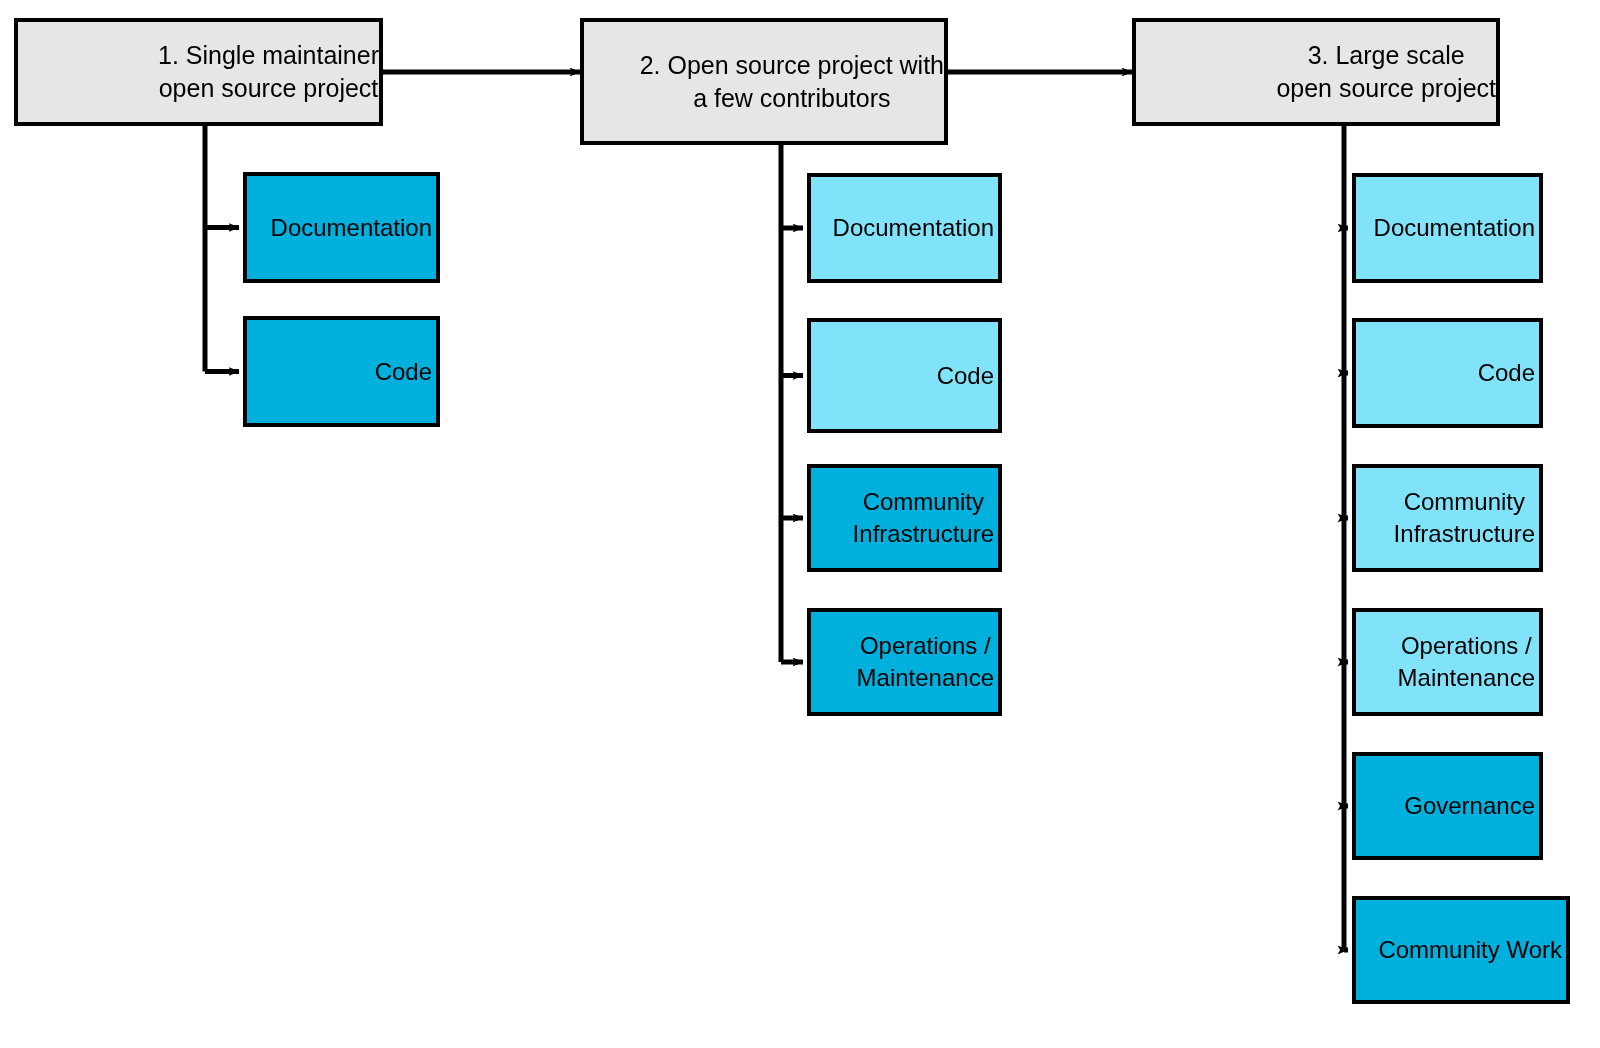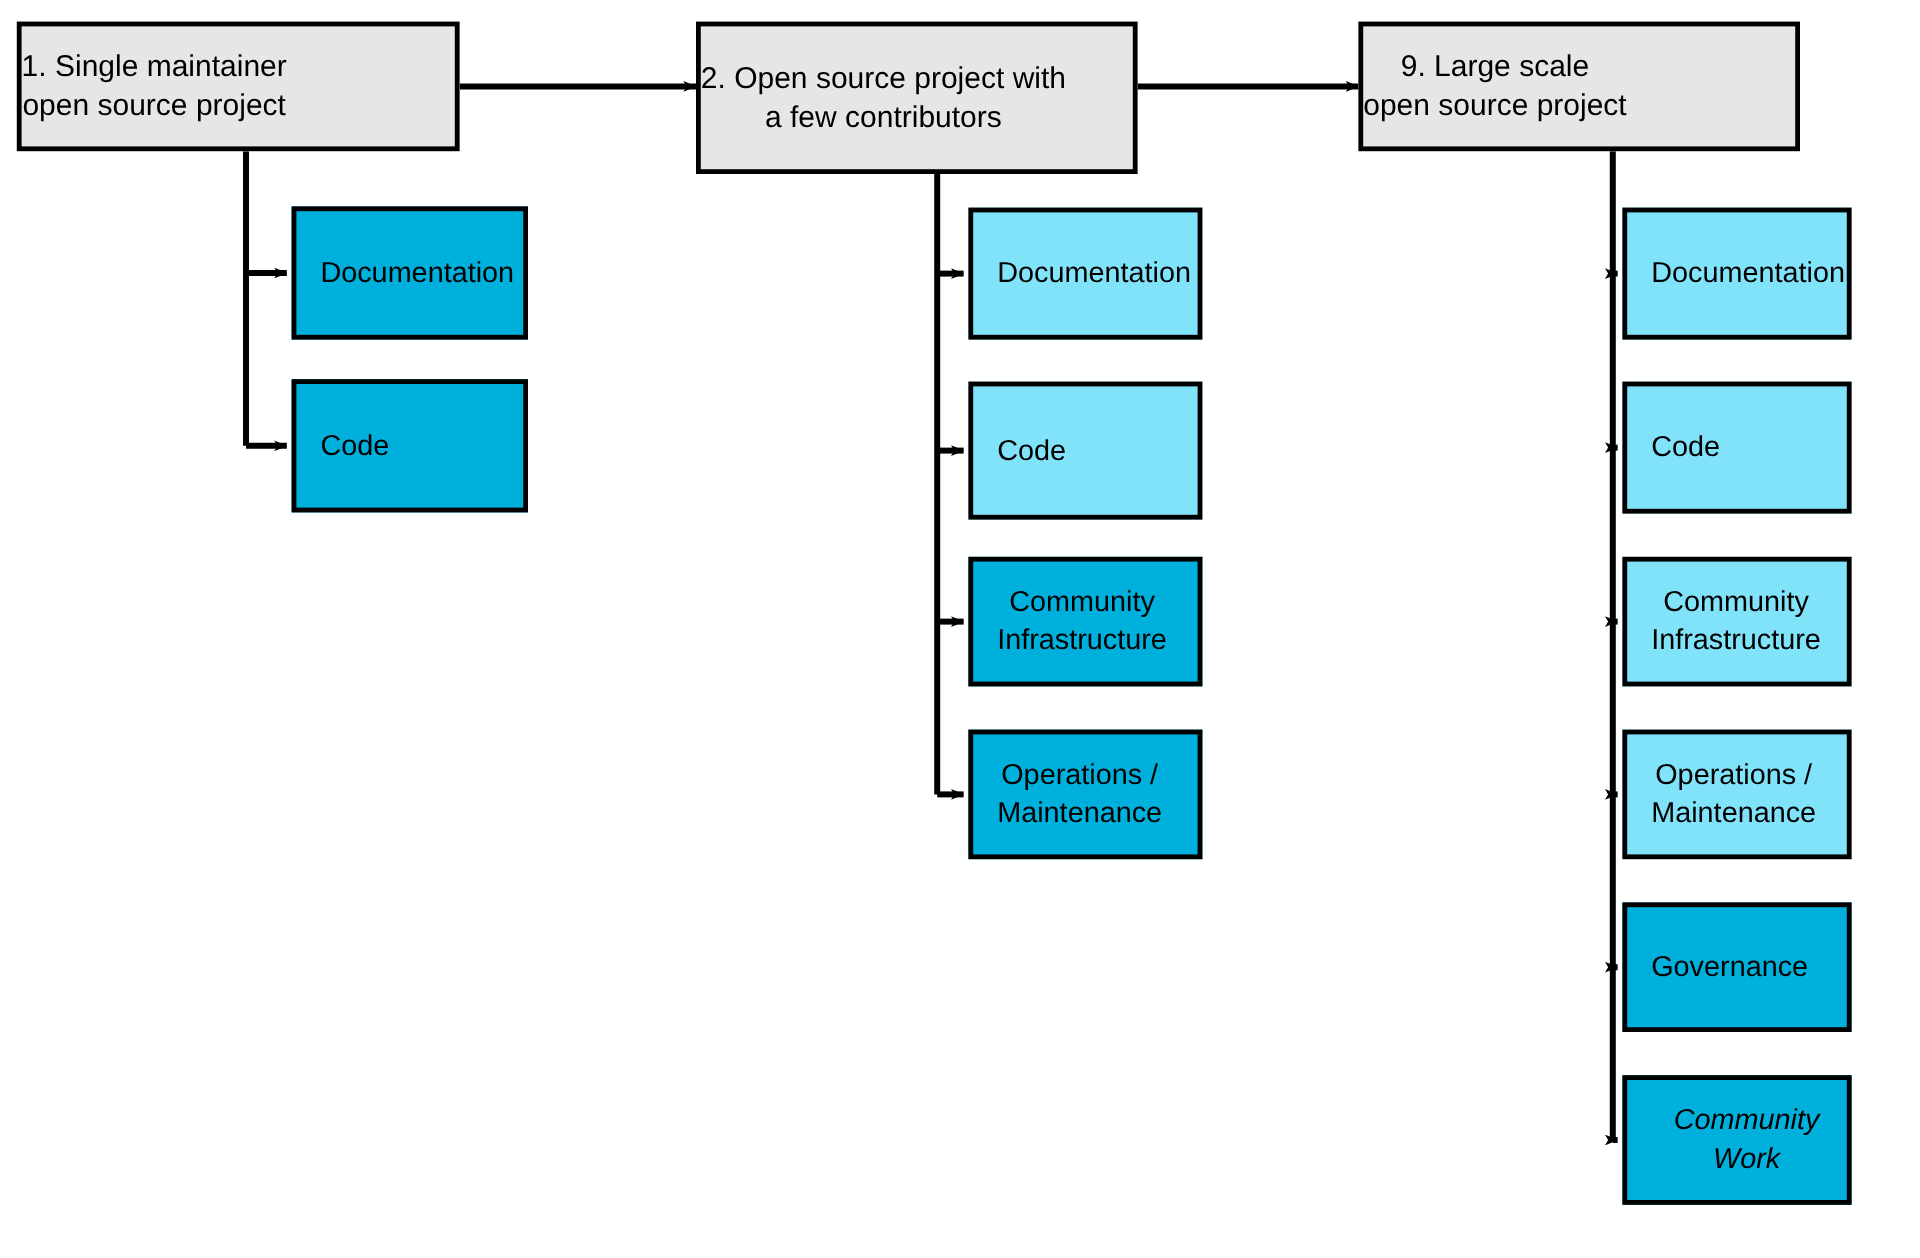--- a/index.html
+++ b/index.html
@@ -25,21 +25,21 @@
     width: 1600px;
     height: 1048px;
     pointer-events: none;
   }
   .node {
     position: absolute;
     box-sizing: border-box;
     border: 4px solid #000000;
     display: flex;
     align-items: center;
-    justify-content: flex-start;
+    justify-content: flex-end;
     text-align: center;
     color: #000000;
     line-height: 1.32;
     white-space: pre-line;
     z-index: 2;
   }
   .stage-node {
     background: #e6e6e6;
     font-size: 25px;
   }
@@ -93,24 +93,24 @@
       <div class="node item-node tone-new" style="left: 243px; top: 172px; width: 197px; height: 111px;"><span class="label">Documentation</span></div>
       <div class="node item-node tone-new" style="left: 243px; top: 316px; width: 197px; height: 111px;"><span class="label">Code</span></div>
       <div class="node stage-node" style="left: 580px; top: 18px; width: 368px; height: 127px;"><span class="label">2. Open source project with
 a few contributors</span></div>
       <div class="node item-node tone-existing" style="left: 807px; top: 173px; width: 195px; height: 110px;"><span class="label">Documentation</span></div>
       <div class="node item-node tone-existing" style="left: 807px; top: 318px; width: 195px; height: 115px;"><span class="label">Code</span></div>
       <div class="node item-node tone-new" style="left: 807px; top: 464px; width: 195px; height: 108px;"><span class="label">Community
 Infrastructure</span></div>
       <div class="node item-node tone-new" style="left: 807px; top: 608px; width: 195px; height: 108px;"><span class="label">Operations /
 Maintenance</span></div>
-      <div class="node stage-node" style="left: 1132px; top: 18px; width: 368px; height: 108px;"><span class="label">9. Large scale
+      <div class="node stage-node" style="left: 1132px; top: 18px; width: 368px; height: 108px;"><span class="label">3. Large scale
 open source project</span></div>
       <div class="node item-node tone-existing" style="left: 1352px; top: 173px; width: 191px; height: 110px;"><span class="label">Documentation</span></div>
       <div class="node item-node tone-existing" style="left: 1352px; top: 318px; width: 191px; height: 110px;"><span class="label">Code</span></div>
       <div class="node item-node tone-existing" style="left: 1352px; top: 464px; width: 191px; height: 108px;"><span class="label">Community
 Infrastructure</span></div>
       <div class="node item-node tone-existing" style="left: 1352px; top: 608px; width: 191px; height: 108px;"><span class="label">Operations /
 Maintenance</span></div>
       <div class="node item-node tone-new" style="left: 1352px; top: 752px; width: 191px; height: 108px;"><span class="label">Governance</span></div>
-      <div class="node item-node tone-new" style="left: 1352px; top: 896px; width: 191px; height: 108px; font-style: italic;"><span class="label">Community Work</span></div>
+      <div class="node item-node tone-new" style="left: 1352px; top: 896px; width: 218px; height: 108px;"><span class="label">Community Work</span></div>
     </div>
 </div>
 
 </body></html>

